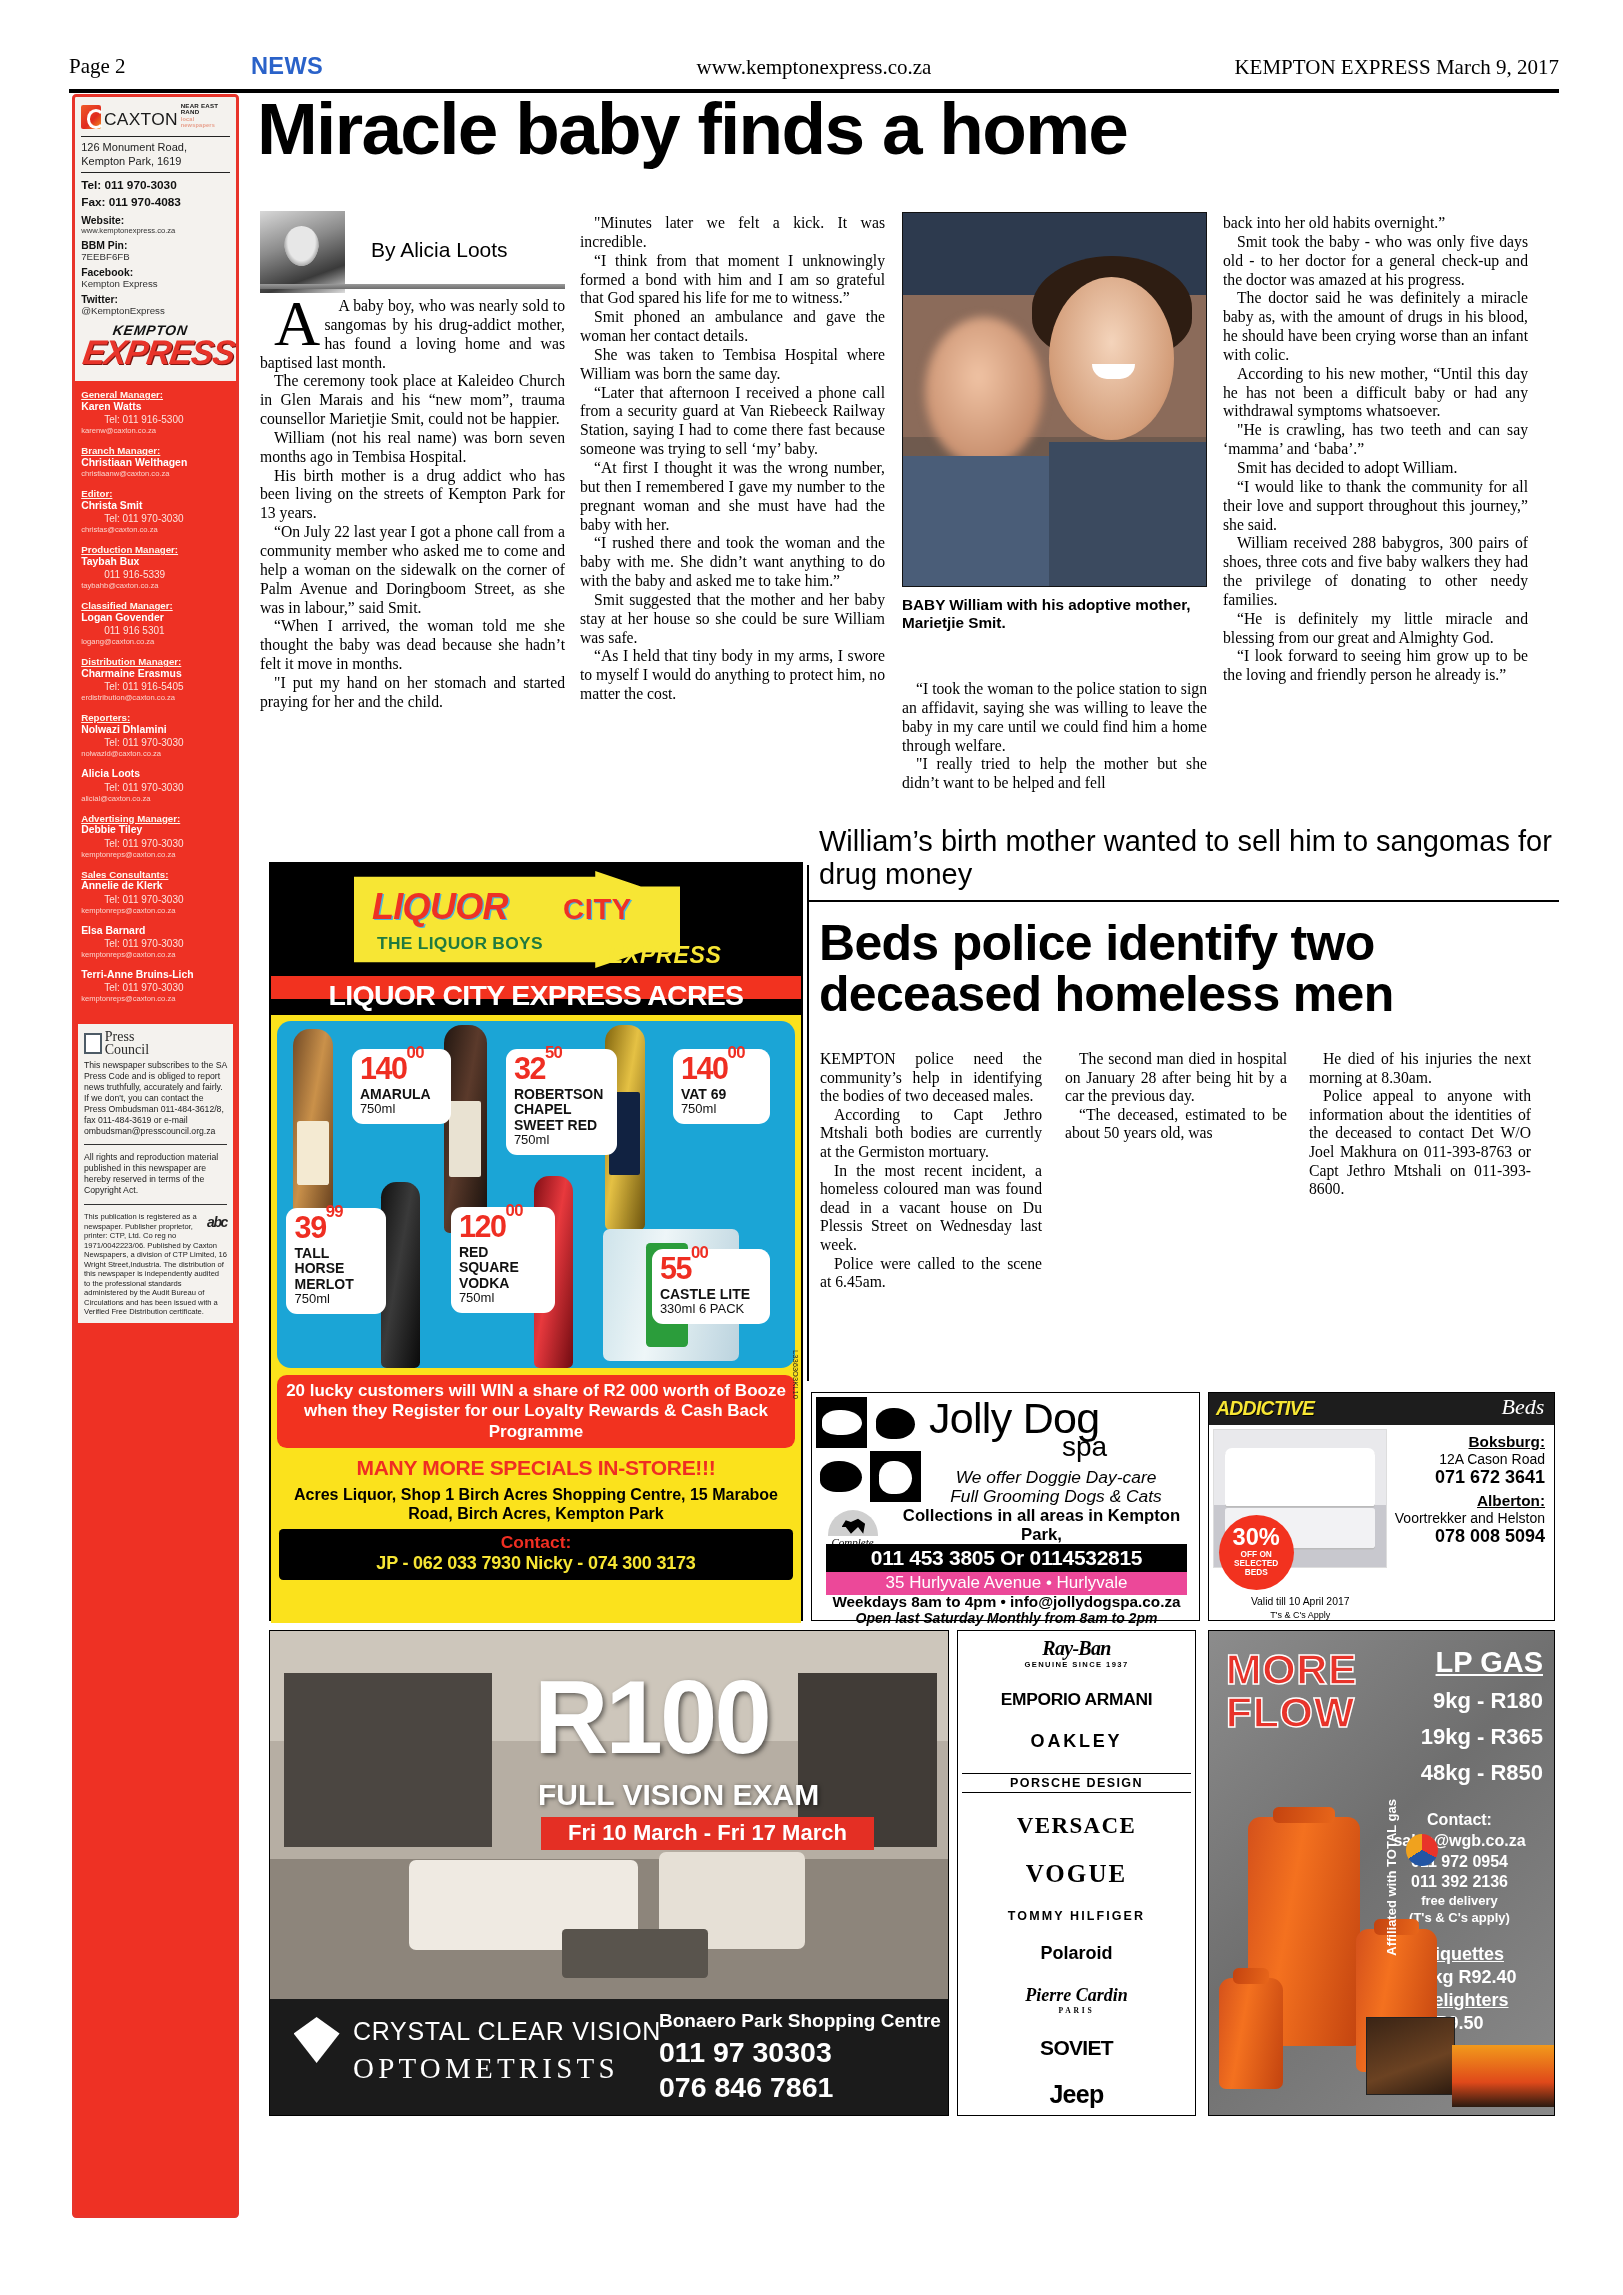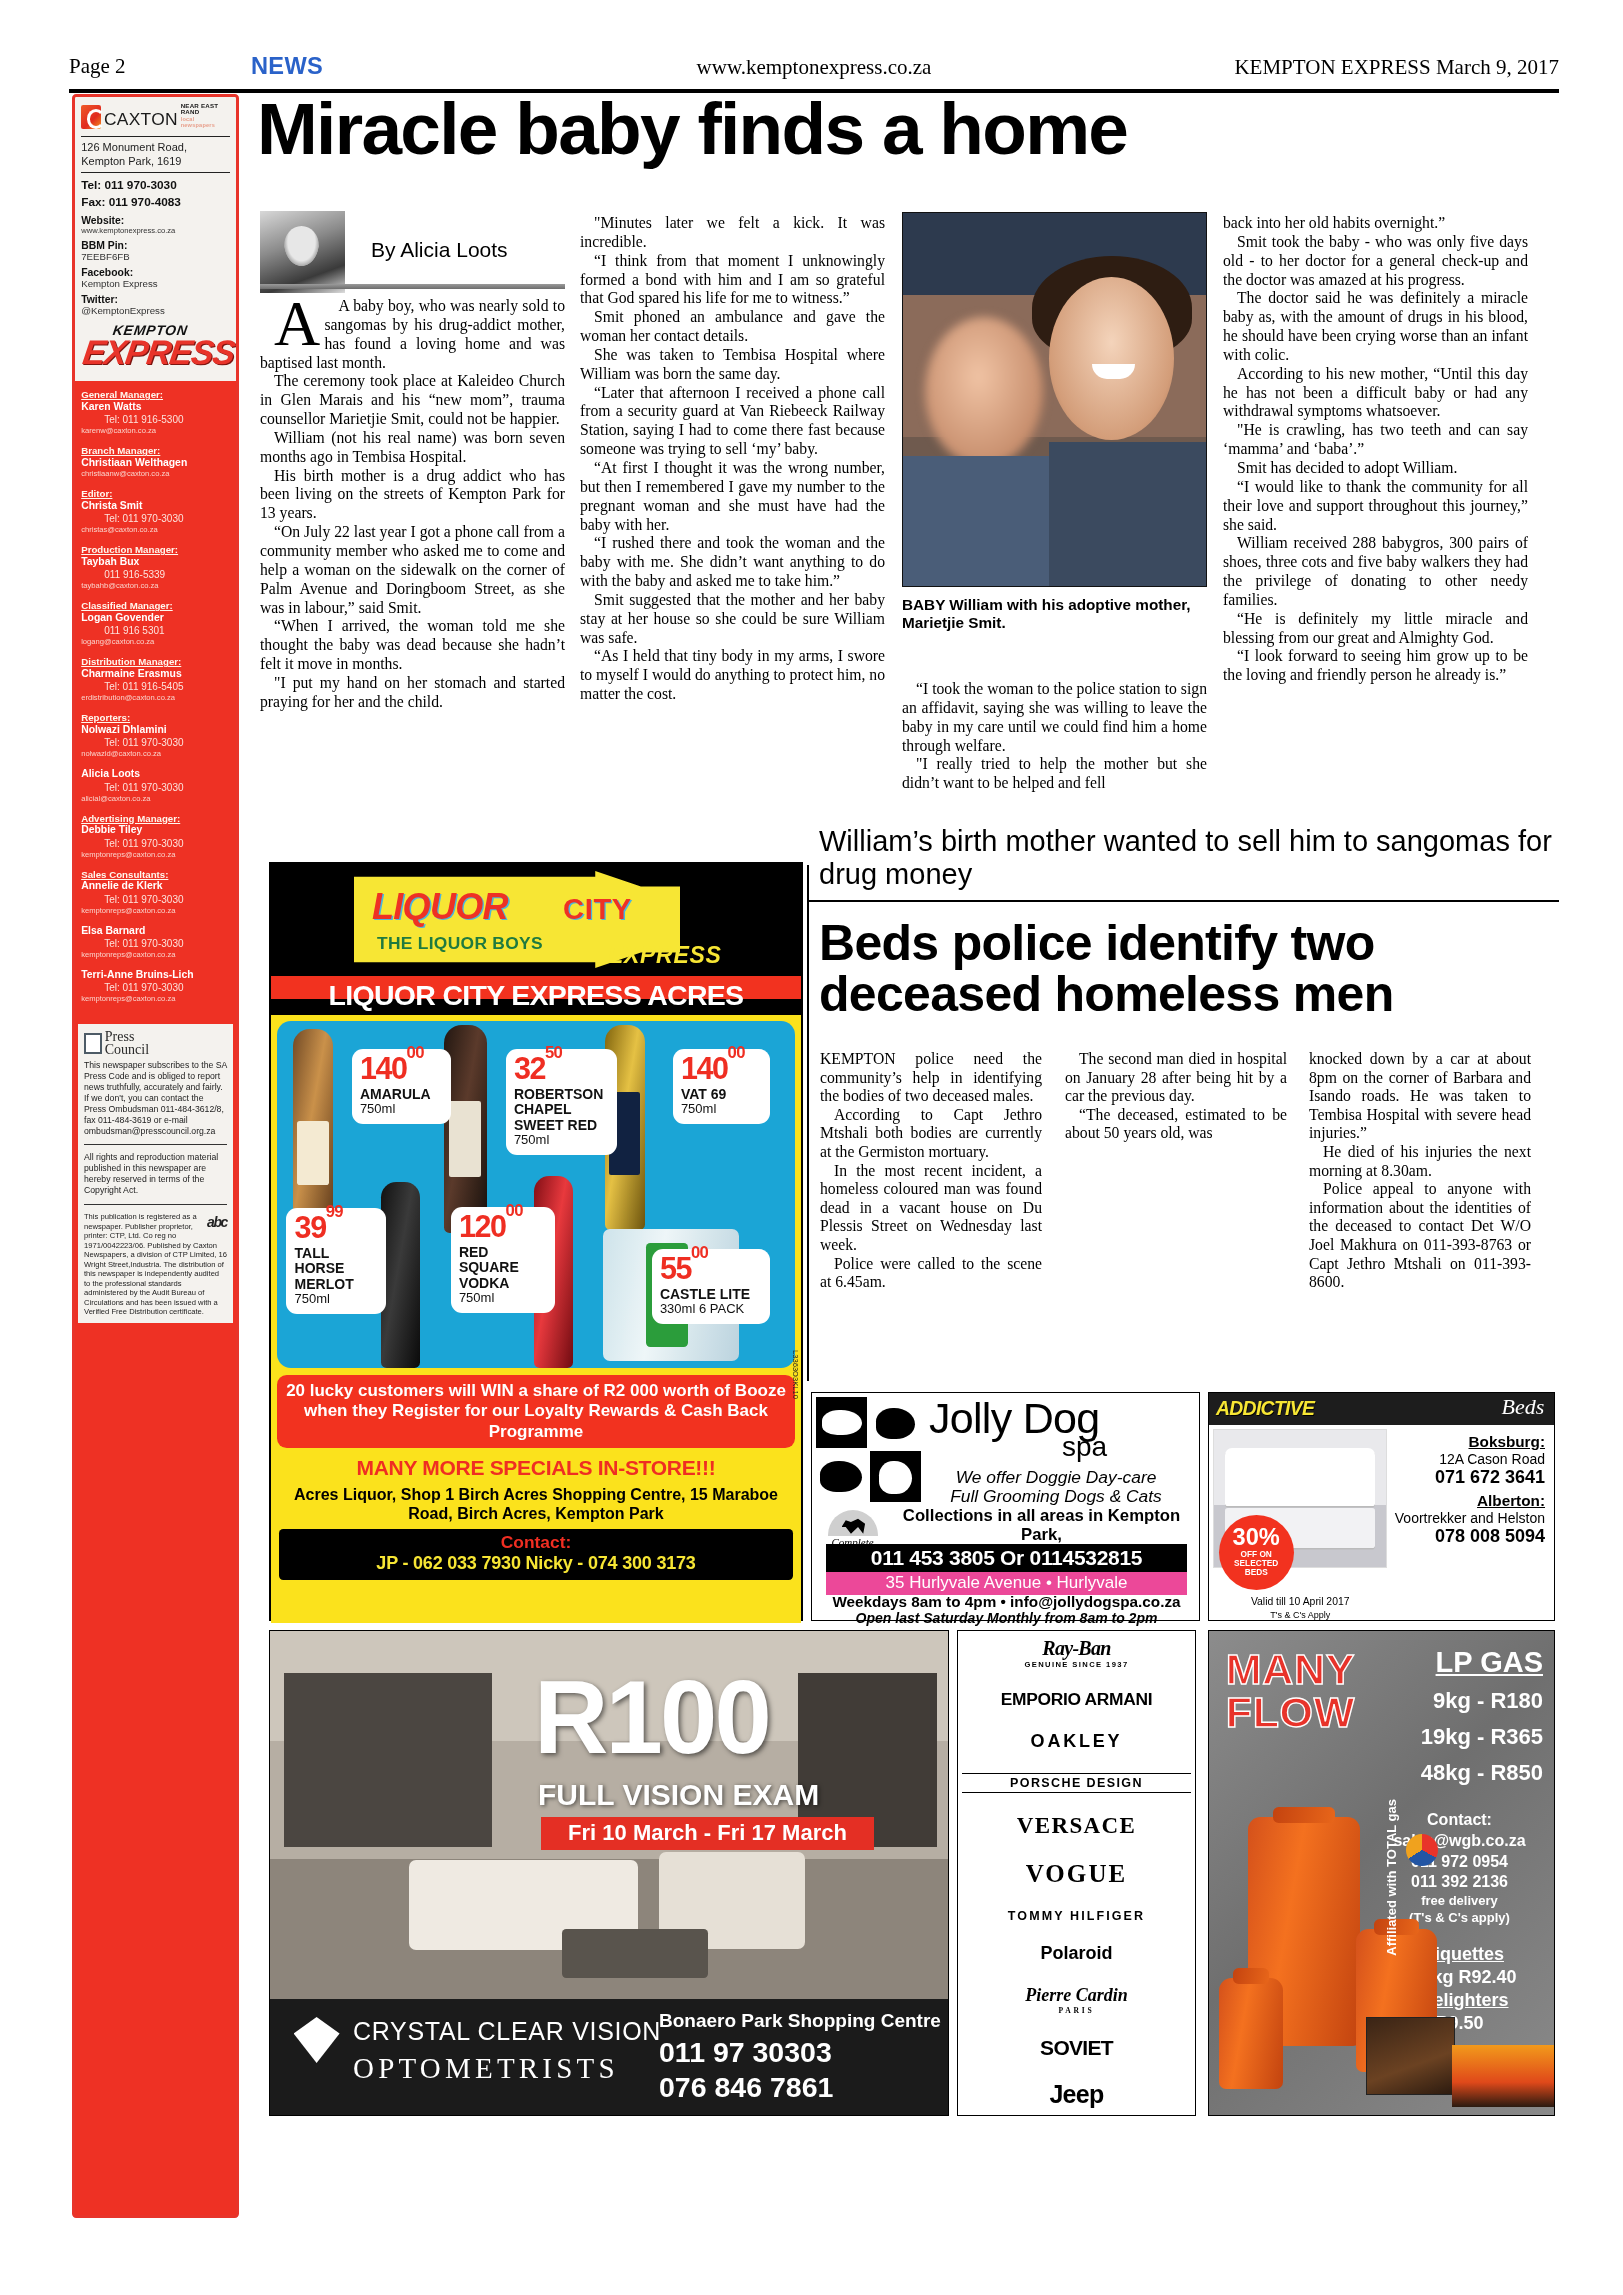--- a/index.html
+++ b/index.html
@@ -507,21 +507,20 @@
     <p class="noind">KEMPTON police need the community’s help in identifying the bodies of two deceased males.</p>
     <p>According to Capt Jethro Mtshali both bodies are currently at the Germiston mortuary.</p>
     <p>In the most recent incident, a homeless coloured man was found dead in a vacant house on Du Plessis Street on Wednesday last week.</p>
     <p>Police were called to the scene at 6.45am.</p>
   </div>
   <div class="s2col s2c2">
     <p>The second man died in hospital on January 28 after being hit by a car the previous day.</p>
     <p>“The deceased, estimated to be about 50 years old, was</p>
   </div>
   <div class="s2col s2c3">
-    <p class="noind">knocked down by a car at about 8pm on the corner of Barbara and Isando roads. He was taken to Tembisa Hospital with severe head injuries.”</p>
     <p>He died of his injuries the next morning at 8.30am.</p>
     <p>Police appeal to anyone with information about the identities of the deceased to contact Det W/O Joel Makhura on 011-393-8763 or Capt Jethro Mtshali on 011-393-8600.</p>
   </div>
 
   <div class="ad-liquor">
     <div class="lq-logoband">
       <div class="lq-bottle"></div>
       <div class="lq-word1">LIQUOR</div>
       <div class="lq-word2">CITY</div>
       <div class="lq-word3">THE LIQUOR BOYS</div>
@@ -669,21 +668,21 @@
     <div class="br br-polaroid">Polaroid</div>
     <div class="br br-cardin">
       <div>Pierre Cardin</div>
       <div class="p">PARIS</div>
     </div>
     <div class="br br-sovi">SOVIET</div>
     <div class="br br-jeep">Jeep</div>
   </div>
 
   <div class="ad-gas">
-    <div class="gas-pure">MANY</div>
+    <div class="gas-pure">MORE</div>
     <div class="gas-flow">FLOW</div>
     <div class="gas-lp">LP GAS</div>
     <div class="gas-p gas-p1">9kg - R180</div>
     <div class="gas-p gas-p2">19kg - R365</div>
     <div class="gas-p gas-p3">48kg - R850</div>
     <div class="gas-contact">
       <div>Contact:</div>
       <div>sales@wgb.co.za</div>
       <div>011 972 0954</div>
       <div>011 392 2136</div>

